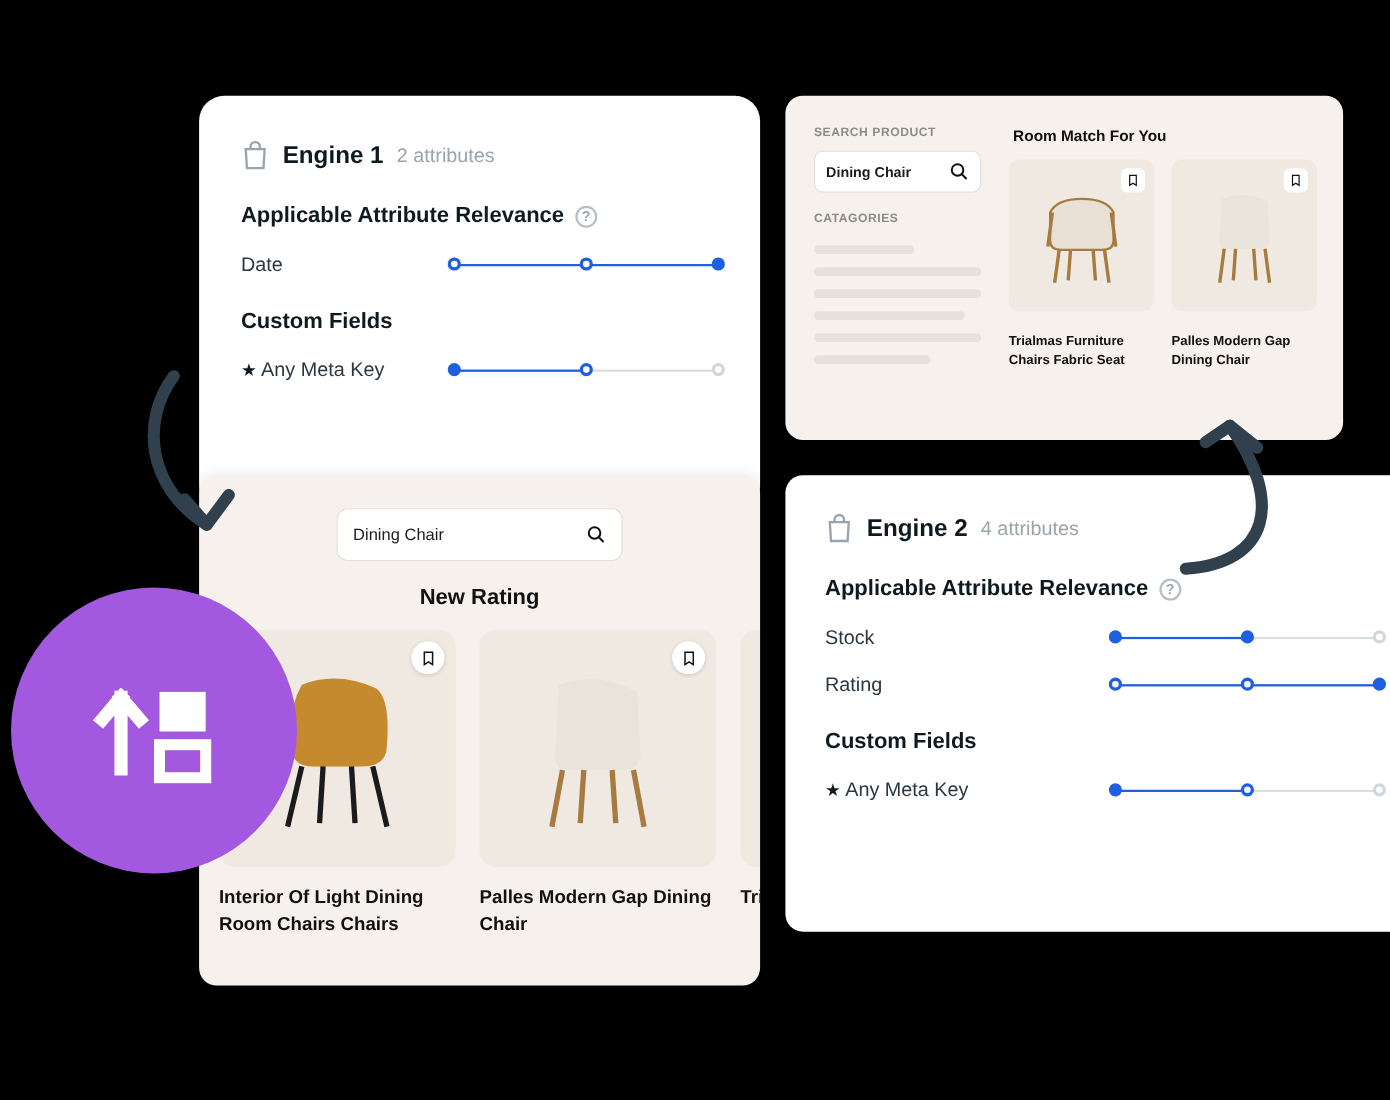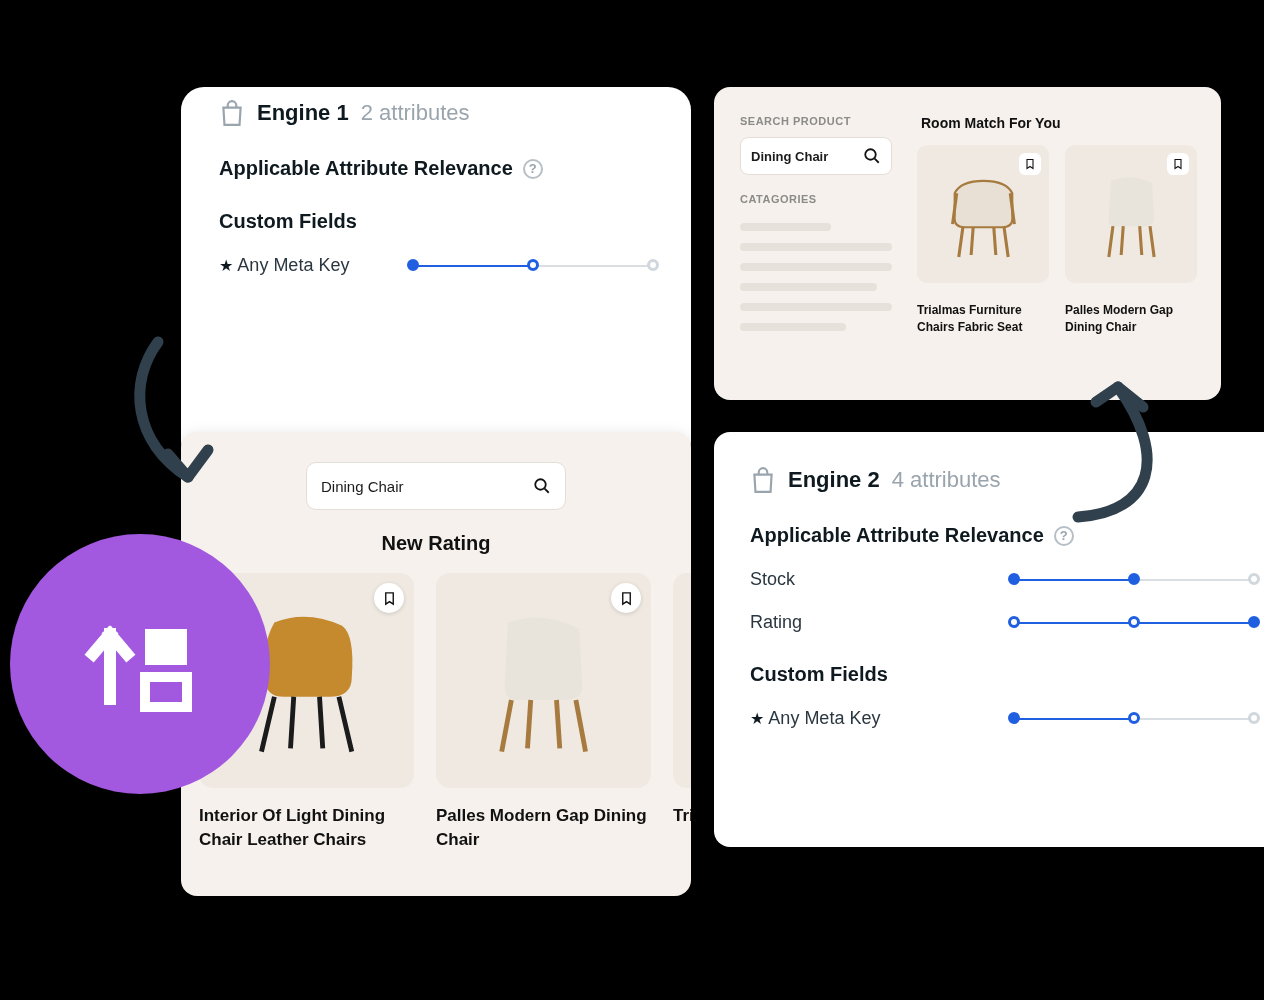--- a/index.html
+++ b/index.html
@@ -17,26 +17,26 @@
     position: absolute;
     background: #fff;
     border-radius: 16px;
     box-shadow: 0 4px 16px rgba(0,0,0,.15);
   }
   .beige-card {
     background: #f6f1ec;
   }
 
   
-  #engine1 { left: 181px; top: 87px; width: 510px; height: 378px; padding: 12px 38px 28px 38px; border-radius: 23px; }
+  #engine1 { left: 181px; top: 87px; width: 510px; height: 378px; padding: 40px 38px 28px 38px; border-radius: 23px; }
 
   .engine-header { display: flex; align-items: center; gap: 12px; margin-bottom: 30px; }
   .bag-icon { width: 26px; height: 28px; }
   .engine-title { font-size: 22px; font-weight: 700; color: #0f1a20; }
-  .engine-sub   { font-size: 22px; font-weight: 500; color: #9aa4ad; }
+  .engine-sub   { font-size: 18px; font-weight: 500; color: #9aa4ad; }
 
   .section-title { font-size: 20px; font-weight: 700; color: #0f1a20; display:flex; align-items:center; gap:10px; }
   .help-icon { width:20px; height:20px; border:2px solid #b7bfc6; border-radius:50%; display:flex; align-items:center; justify-content:center; font-size:13px; color:#9aa4ad; font-weight:700; }
 
   .row { display:flex; align-items:center; justify-content:space-between; margin-top:22px; }
   .row-label { font-size:18px; color:#2b3740; font-weight:500; }
   .slider { position:relative; width:240px; height:6px; }
   .track-bg   { position:absolute; left:0; right:0; top:2px; height:2px; background:#d9dee3; }
   .track-fill { position:absolute; left:0; top:2px; height:2px; background:#1f5fe0; }
   .dot { position:absolute; top:-4px; width:12px; height:12px; border-radius:50%; background:#fff; border:3px solid #1f5fe0; transform:translateX(-50%); }
@@ -125,20 +125,30 @@
     </svg>
     <span class="engine-title">Engine 1</span>
     <span class="engine-sub">2 attributes</span>
   </div>
 
   <div class="section-title">
     <span>Applicable Attribute Relevance</span>
     <span class="help-icon">?</span>
   </div>
 
+  <div class="row">
+    <span class="row-label">Date</span>
+    <div class="slider">
+      <div class="track-bg"></div>
+      <div class="track-fill" style="width:100%"></div>
+      <div class="dot" style="left:0%"></div>
+      <div class="dot" style="left:50%"></div>
+      <div class="dot full" style="left:100%"></div>
+    </div>
+  </div>
 
   <div class="subhead">Custom Fields</div>
 
   <div class="row">
     <span class="row-label">
       <span class="star">★</span>
       <span>Any Meta Key</span>
     </span>
     <div class="slider">
       <div class="track-bg"></div>
@@ -226,21 +236,21 @@
         <div class="book">
           <svg width="15" height="15" viewBox="0 0 24 24" fill="none" stroke="#111" stroke-width="2.2">
               <path d="M6 3h12v18l-6-4-6 4V3z"></path>
             </svg>
         </div>
         <svg class="chair-svg" viewBox="0 0 100 100">
           <path d="M30 14 Q50 6 72 16 Q80 22 78 48 Q78 60 64 60 L36 60 Q24 60 24 48 Q22 28 30 14 Z" fill="#c58a2e"></path>
           <path d="M30 60 L22 94 M70 60 L78 94 M42 60 L40 92 M58 60 L60 92" stroke="#1b1b1b" stroke-width="3"></path>
         </svg>
       </div>
-      <div class="name">Interior Of Light Dining Chair Leather Chairs</div>
+      <div class="name">Interior Of Light Dining Room Chairs Chairs</div>
     </div>
 
     <div class="prod">
       <div class="thumb">
         <div class="book">
           <svg width="15" height="15" viewBox="0 0 24 24" fill="none" stroke="#111" stroke-width="2.2">
               <path d="M6 3h12v18l-6-4-6 4V3z"></path>
             </svg>
         </div>
         <svg class="chair-svg" viewBox="0 0 100 100">

